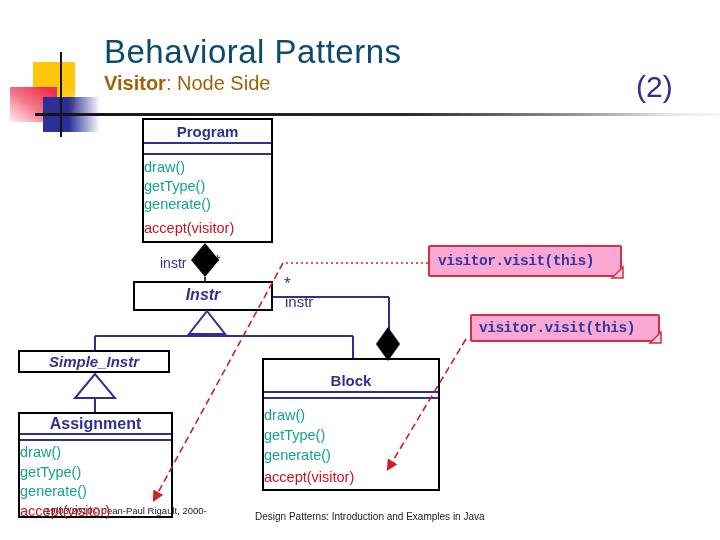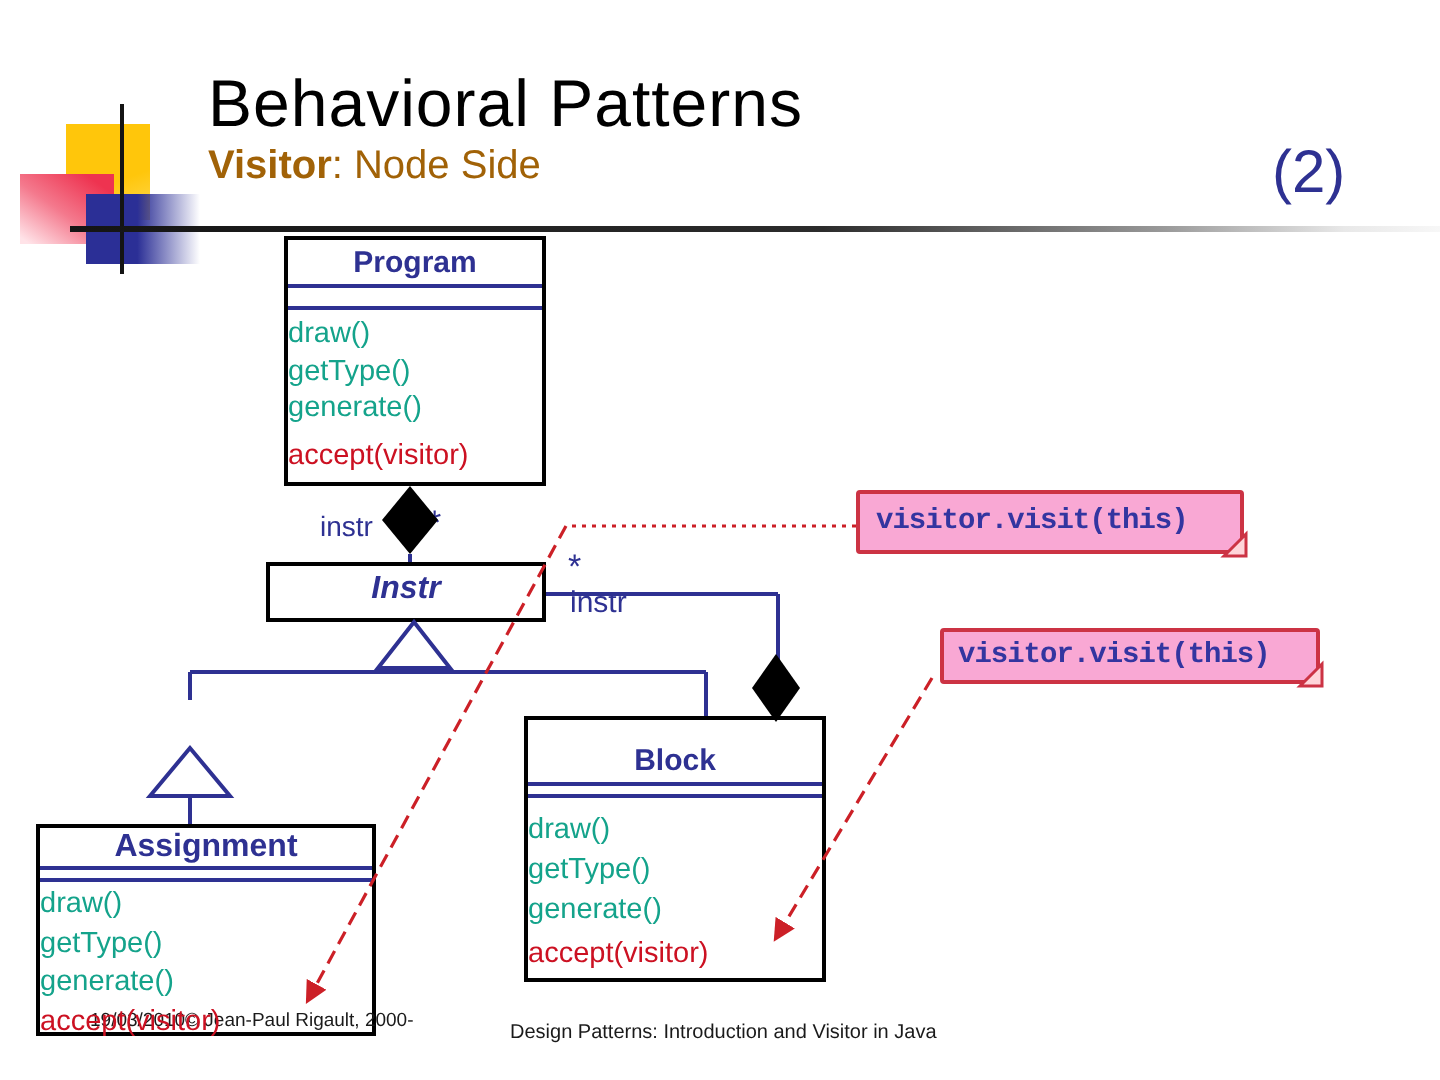--- a/index.html
+++ b/index.html
@@ -10,21 +10,21 @@
   .logo-yellow{position:absolute;left:33px;top:62px;width:42px;height:48px;
     background:linear-gradient(160deg,#ffc60b 60%,#ffda55 100%);}
   .logo-red{position:absolute;left:10px;top:87px;width:47px;height:35px;
     background:linear-gradient(215deg,#ee3350 15%,#f4798d 55%,#ffe3e8 95%);}
   .logo-blue{position:absolute;left:43px;top:97px;width:57px;height:35px;
     background:linear-gradient(to right,#2b2f96 45%,rgba(43,47,150,0) 100%);}
   .logo-vline{position:absolute;left:60px;top:52px;width:2px;height:85px;background:#141414;}
   .header-rule{position:absolute;left:35px;top:113px;width:685px;height:3px;
     background:linear-gradient(to right,#141414 0%,#2c2c2c 55%,#9a9a9a 80%,#e8e8e8 93%,#f7f7f7 100%);}
 
-  .title-main{position:absolute;left:104px;top:33px;font-size:33px;color:#000000;
+  .title-main{position:absolute;left:104px;top:33px;font-size:33px;color:#0c4a6e;
     letter-spacing:0.5px;white-space:nowrap;}
   .title-sub{position:absolute;left:104px;top:72px;font-size:20px;color:#a16207;white-space:nowrap;}
   .title-sub b{font-weight:bold;}
   .page-marker{position:absolute;left:636px;top:70px;width:60px;text-align:left;
     font-size:30px;color:#2e3192;}
 
   
   .class-box{position:absolute;background:#fff;border:2px solid #000000;box-sizing:border-box;}
   .cb-title{text-align:center;color:#2e3192;font-weight:bold;border-bottom:2px solid #2e3192;
     box-sizing:border-box;}
@@ -40,26 +40,26 @@
   #box-program .cb-attrs{height:11px;}
   #box-program .cb-methods{padding-top:3px;font-size:14.5px;line-height:18.5px;}
   #box-program .m-red{margin-top:5px;}
 
   #box-instr{left:133px;top:281px;width:140px;height:30px;}
   #box-instr .cb-title{border-bottom:none;height:26px;font-size:16px;padding-top:3px;}
 
   #box-simple-instr{left:18px;top:350px;width:152px;height:23px;}
   #box-simple-instr .cb-title{border-bottom:none;height:19px;font-size:15px;padding-top:1px;}
 
-  #box-assignment{left:18px;top:412px;width:170px;height:106px;}
+  #box-assignment{left:18px;top:412px;width:155px;height:106px;}
   #box-assignment .cb-title{height:21px;font-size:16px;padding-top:1px;}
   #box-assignment .cb-attrs{height:6px;}
   #box-assignment .cb-methods{padding-top:2px;font-size:14.5px;line-height:19.5px;}
 
-  #box-block{left:262px;top:358px;width:151px;height:133px;}
+  #box-block{left:262px;top:358px;width:178px;height:133px;}
   #box-block .cb-title{height:33px;font-size:15px;padding-top:12px;}
   #box-block .cb-attrs{height:6px;}
   #box-block .cb-methods{padding-top:6px;font-size:14.5px;line-height:20px;}
   #box-block .m-red{margin-top:2px;}
 
   
   .assoc-label{position:absolute;color:#2e3192;white-space:nowrap;}
   #lbl-instr-left{left:160px;top:255px;font-size:14px;}
   #lbl-star-left{left:214px;top:252px;font-size:17px;}
   #lbl-star-right{left:284px;top:274px;font-size:17px;}
@@ -109,20 +109,23 @@
       <div class="m m-teal">getType()</div>
       <div class="m m-teal">generate()</div>
       <div class="m m-red">accept(visitor)</div>
     </div>
   </div>
 
   <div class="class-box" id="box-instr">
     <div class="cb-title italic">Instr</div>
   </div>
 
+  <div class="class-box" id="box-simple-instr">
+    <div class="cb-title italic">Simple_Instr</div>
+  </div>
 
   <div class="class-box" id="box-assignment">
     <div class="cb-title">Assignment</div>
     <div class="cb-attrs"></div>
     <div class="cb-methods">
       <div class="m m-teal">draw()</div>
       <div class="m m-teal">getType()</div>
       <div class="m m-teal">generate()</div>
       <div class="m m-red">accept(visitor)</div>
     </div>
@@ -144,21 +147,21 @@
   <div class="assoc-label" id="lbl-star-right">*</div>
   <div class="assoc-label" id="lbl-instr-right">instr</div>
 
   <div class="uml-note" id="note1">visitor.visit(this)</div>
   <div class="uml-note" id="note2">visitor.visit(this)</div>
 
 
   <div class="footer-left">
     <div>19/03/2010© Jean-Paul Rigault, 2000-</div>
   </div>
-  <div class="footer-center">Design Patterns: Introduction and Visitor in Java</div>
+  <div class="footer-center">Design Patterns: Introduction and Examples in Java</div>
   <div class="footer-page">111</div>
 
   <svg id="overlay" viewBox="0 0 720 540" xmlns="http://www.w3.org/2000/svg">
     <defs>
       <marker id="redarrow" viewBox="0 0 10 10" refX="8" refY="5" markerWidth="7" markerHeight="7" orient="auto">
         <path d="M0,0 L10,5 L0,10 z" fill="#cc2027"></path>
       </marker>
     </defs>
 
     <line x1="205" y1="277" x2="205" y2="281" stroke="#2e3192" stroke-width="2"></line>

